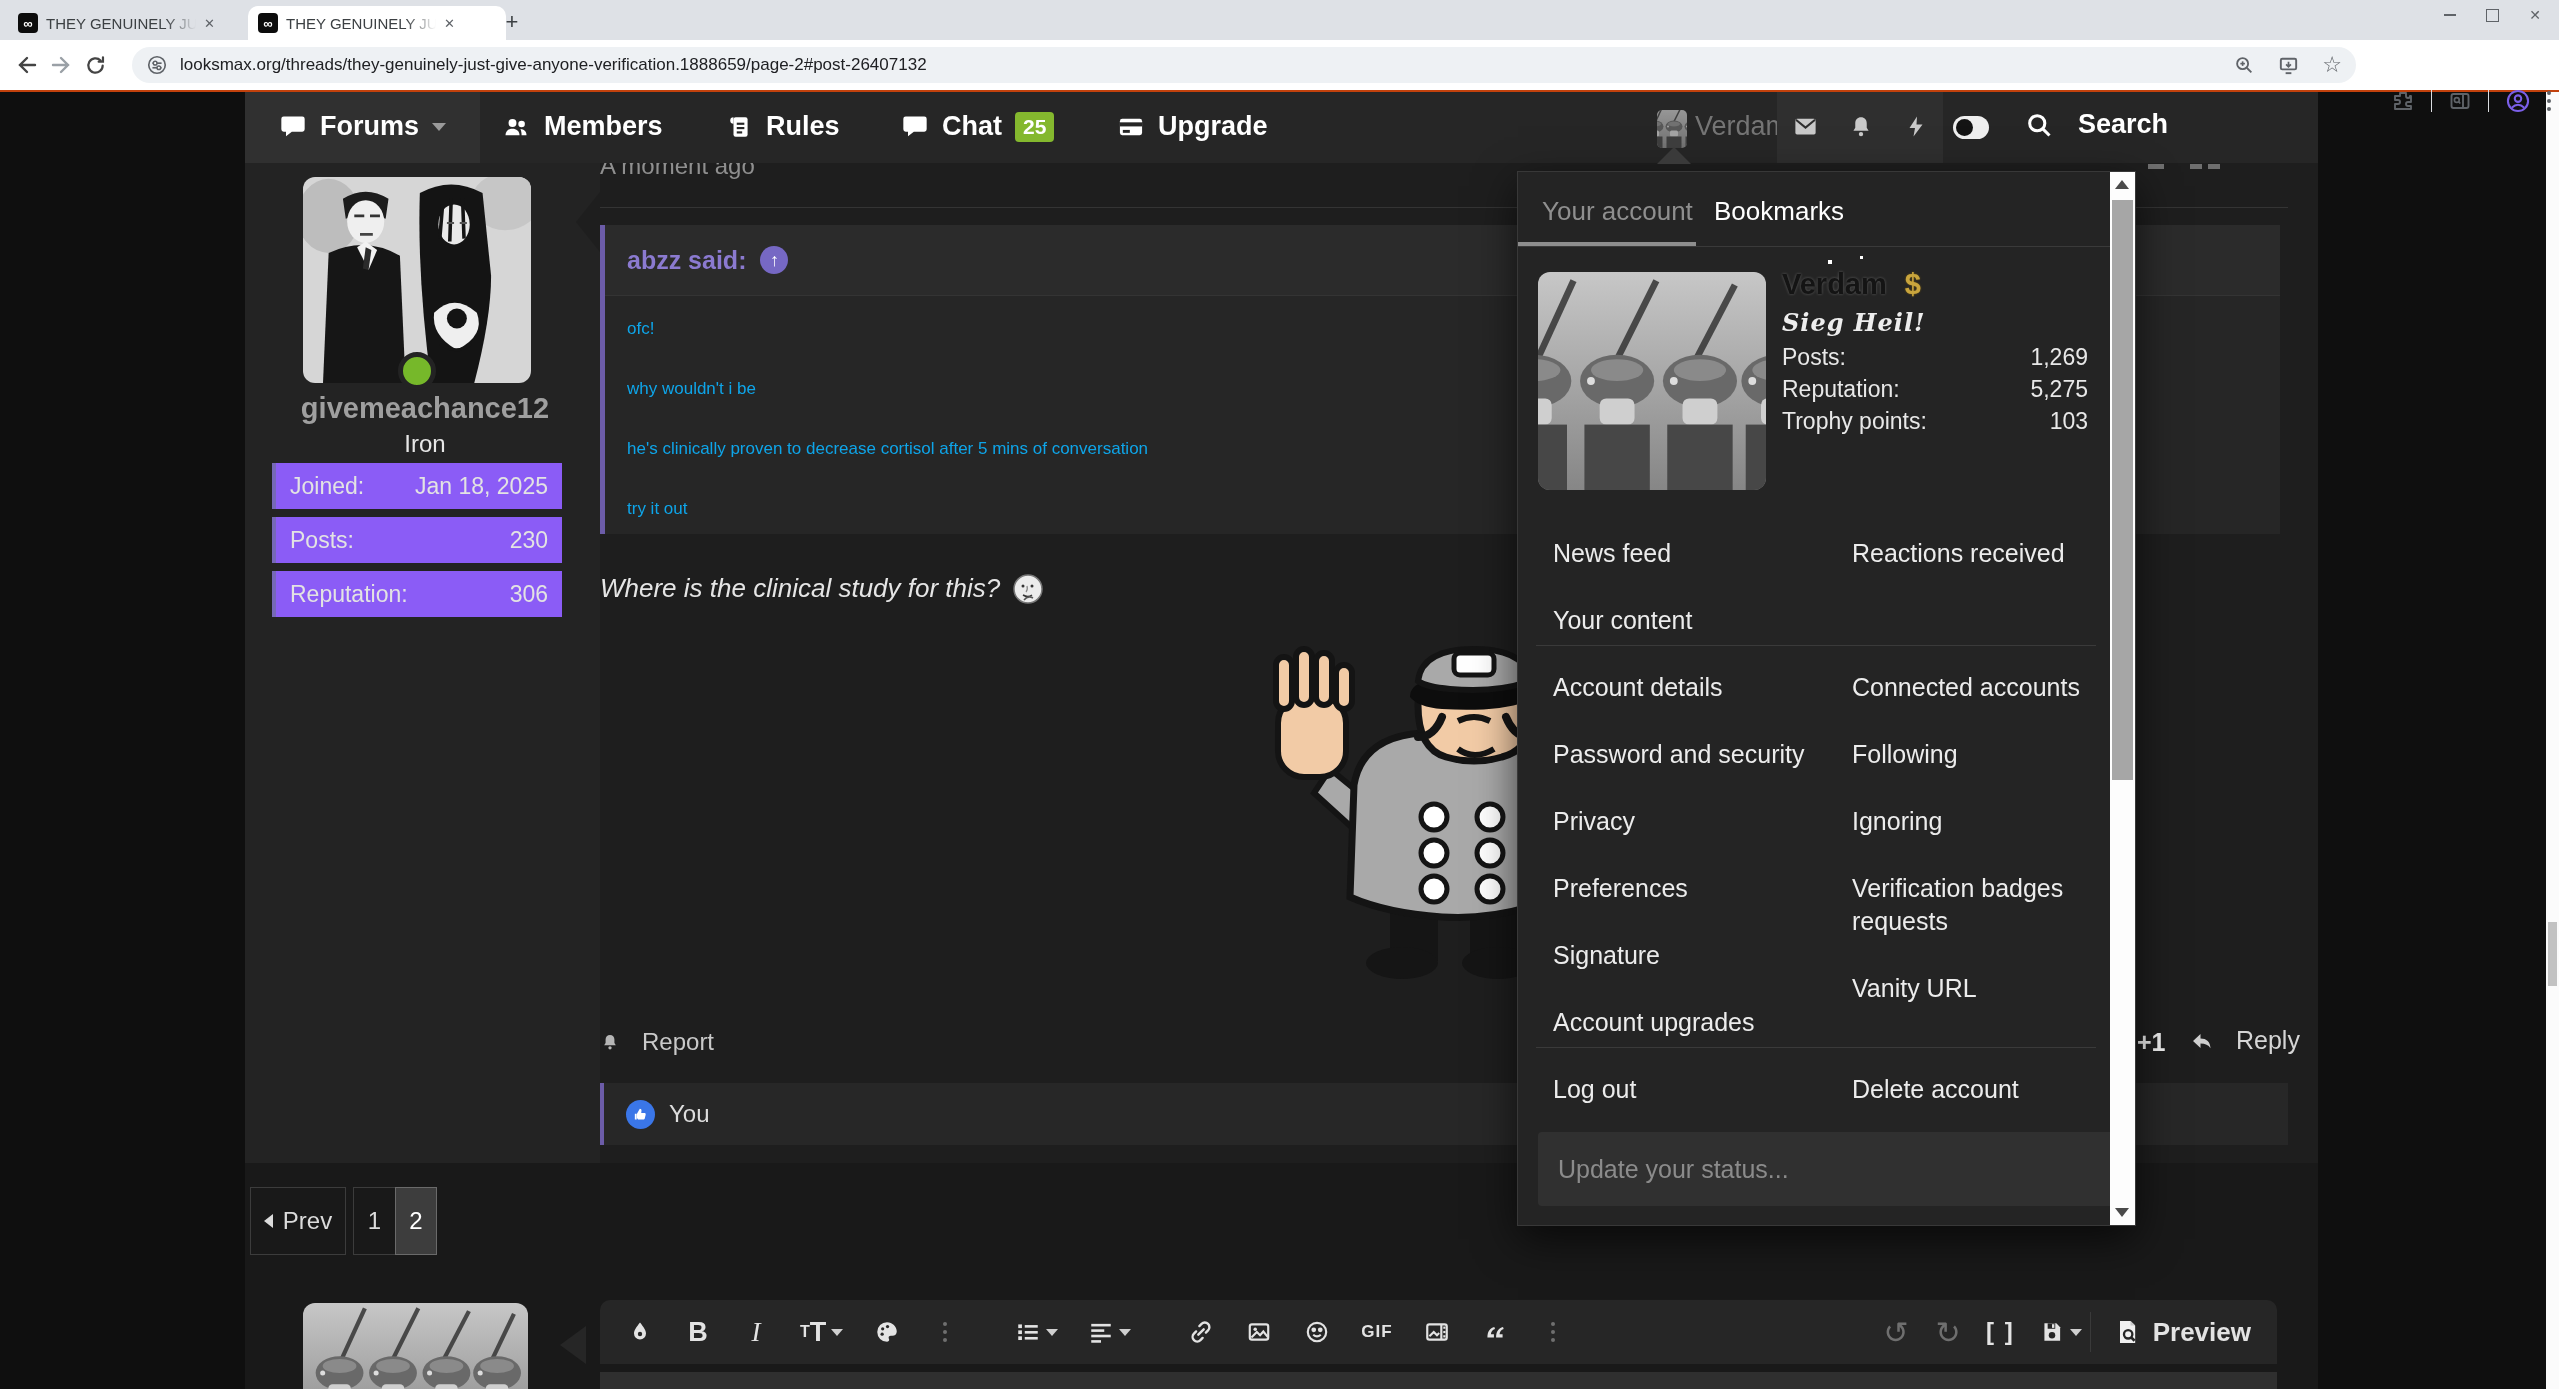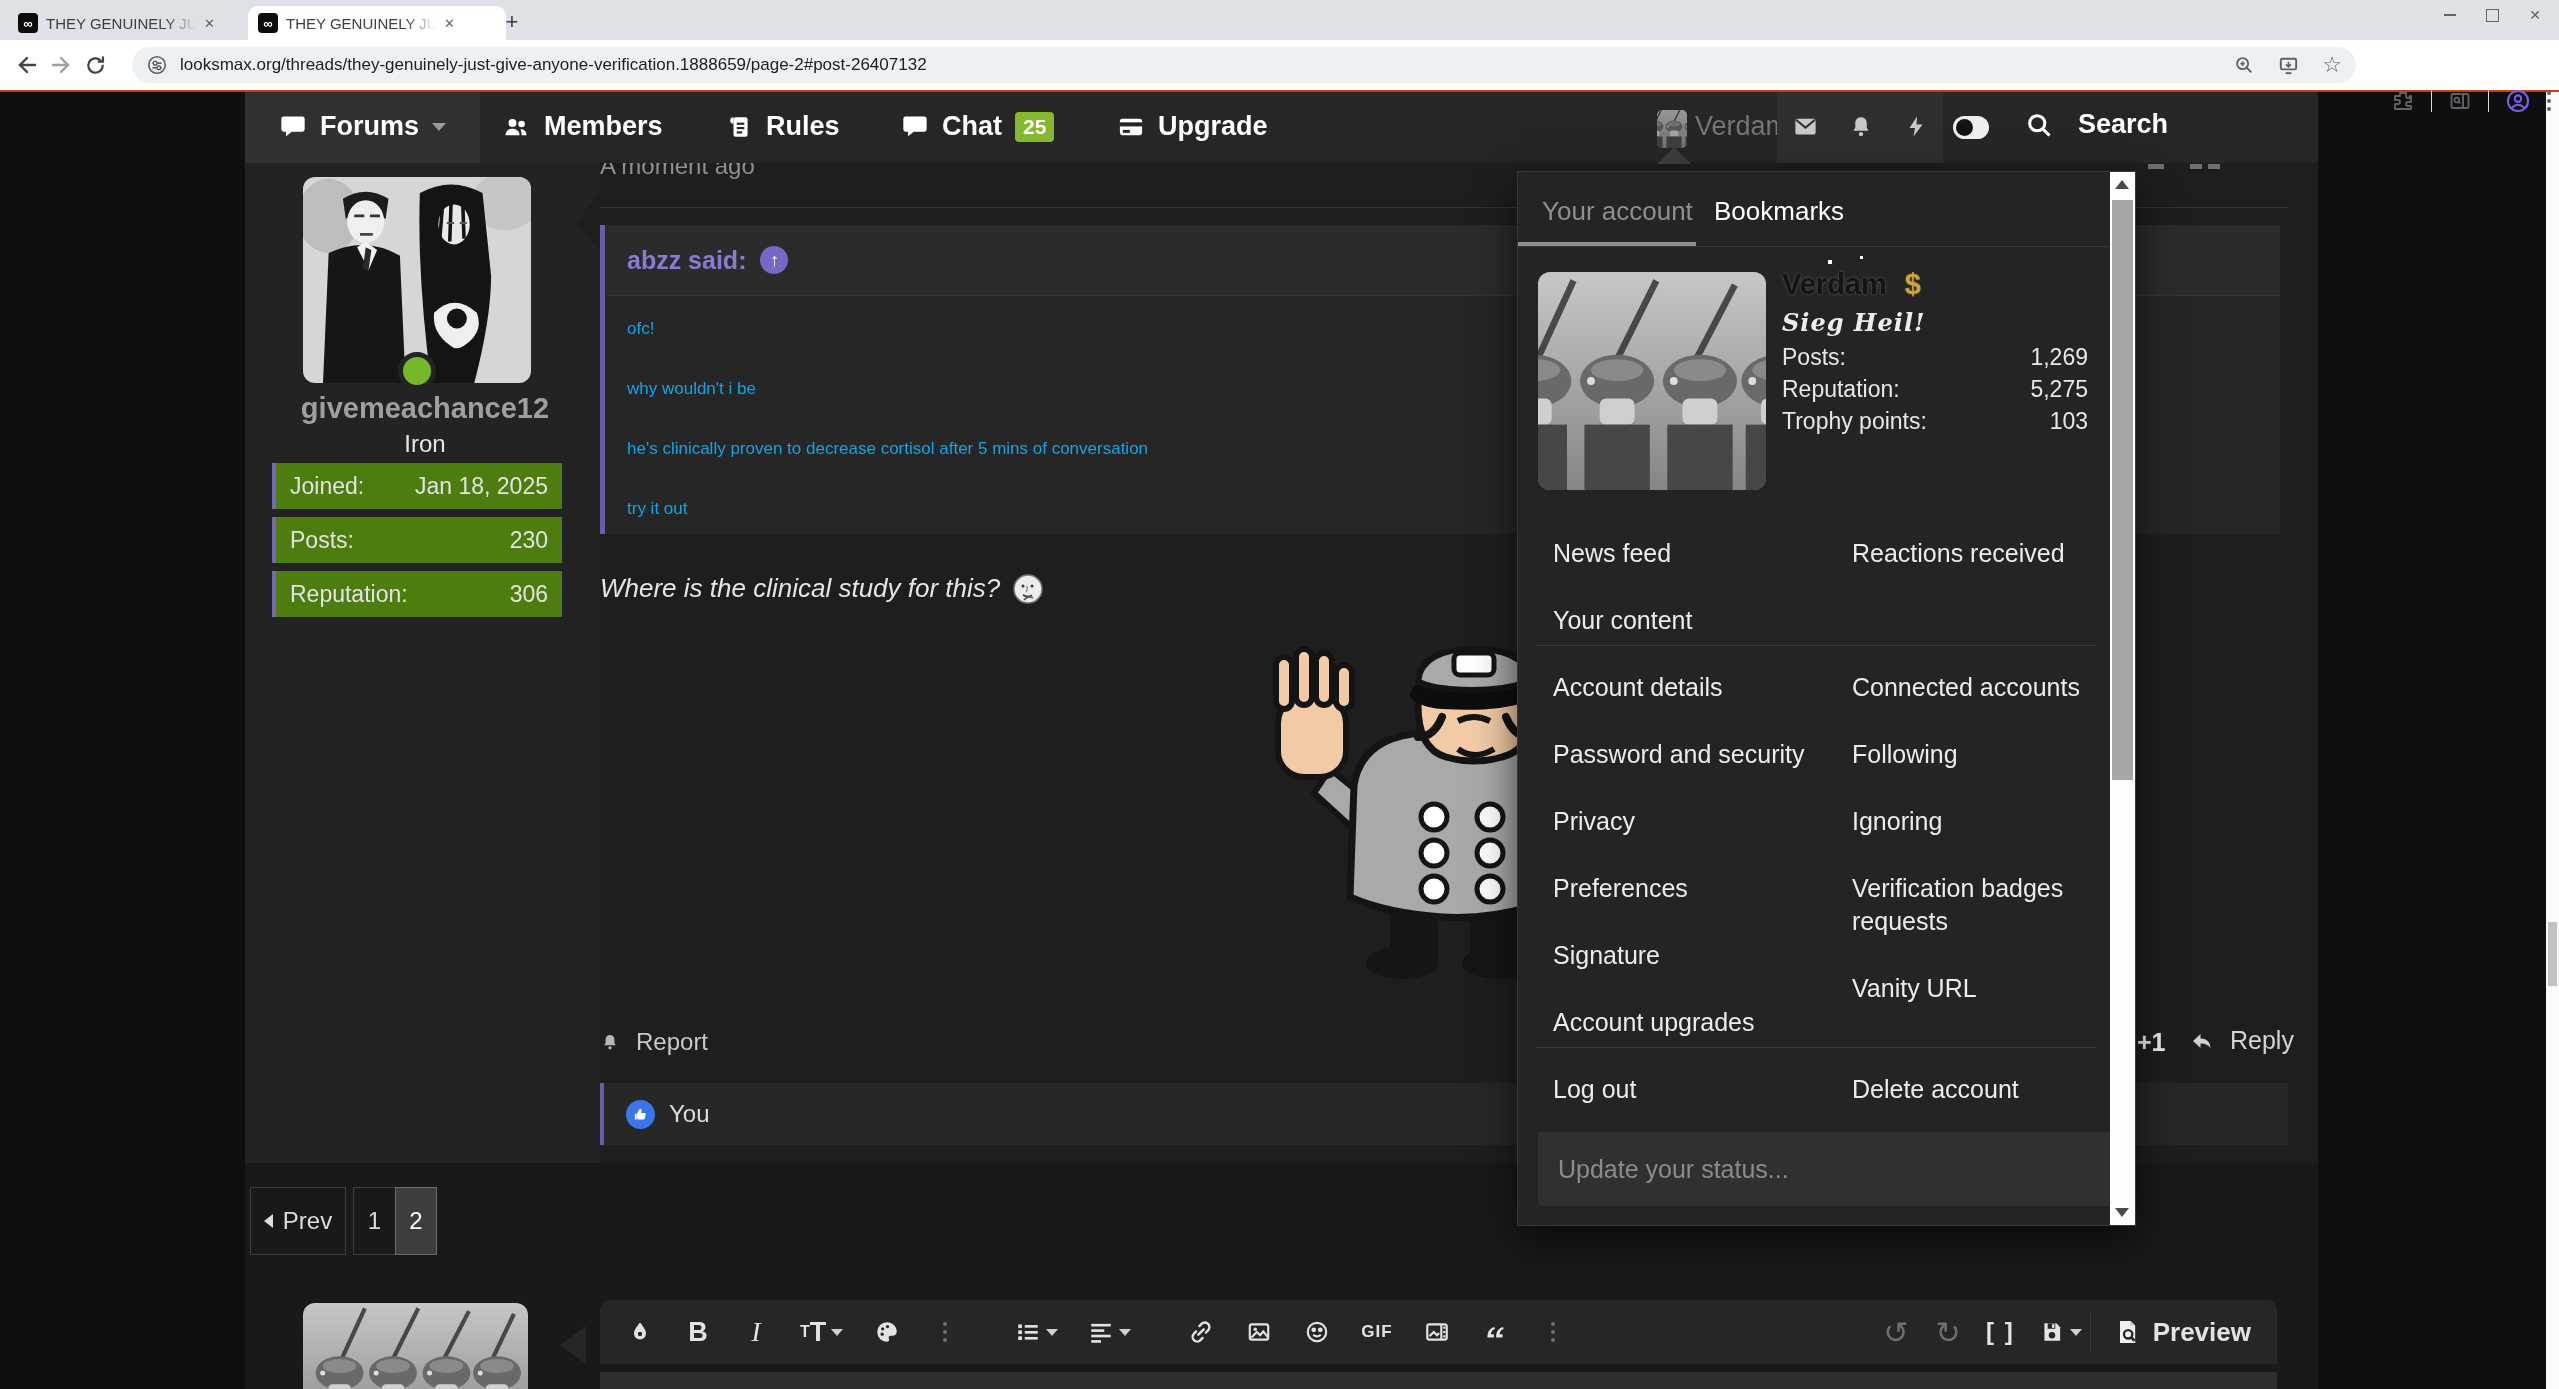--- a/index.html
+++ b/index.html
@@ -41,33 +41,33 @@
     border-top:8px solid currentColor;}
   .chatbadge{background:#84b82e;color:#fff;font-size:21px;font-weight:700;border-radius:4px;padding:3px 8px;}
   .navgroup{position:absolute;left:1532px;top:0;width:166px;height:73px;background:#2f2f2f;display:flex;
     align-items:center;justify-content:space-around;}
   .toggle{position:absolute;left:1708px;top:26px;width:36px;height:23px;background:#efefef;border-radius:12px;}
   .toggle .knob{position:absolute;left:3px;top:3px;width:17px;height:17px;border-radius:50%;background:#141414;}
   
   .side-cell{position:absolute;left:245px;top:163px;width:355px;height:1000px;background:#232323;}
   .post-cell{position:absolute;left:600px;top:163px;width:1718px;height:1000px;background:#1e1e1e;}
   .avatar-frame{border-radius:12px;overflow:hidden;}
-  .stat-row{position:absolute;left:272px;width:290px;height:46px;background:#4d7c0f;border-left:4px solid #7668b8;
+  .stat-row{position:absolute;left:272px;width:290px;height:46px;background:#8b5cf6;border-left:4px solid #7668b8;
     display:flex;align-items:center;justify-content:space-between;padding:0 14px;box-sizing:border-box;
     color:#e3e3e3;font-size:23px;}
   .quote{position:absolute;left:600px;top:225px;width:1680px;border-left:5px solid #6c5ca8;background:#262626;box-sizing:border-box;}
   .quote-head{height:70px;background:#2b2b2b;display:flex;align-items:center;gap:14px;padding-left:22px;
     border-bottom:1px solid #343434;}
   .quote-head .qa{color:#8b7ad0;font-size:25px;font-weight:600;}
   .qarrow{width:28px;height:28px;border-radius:50%;background:#7668c4;color:#fff;display:flex;align-items:center;
     justify-content:center;font-size:18px;font-weight:bold;}
   .quote-body{padding:23px 22px 15px 22px;}
   .qline{font-size:17px;color:#0ea5e9;margin-bottom:40px;}
   .qline:last-child{margin-bottom:0;}
-  .footlink{display:flex;align-items:center;gap:16px;color:#c9c9c9;font-size:24px;}
+  .footlink{display:flex;align-items:center;gap:22px;color:#c9c9c9;font-size:24px;}
   .reaction-bar{position:absolute;left:600px;top:1083px;width:1688px;height:62px;background:#272727;
     border-left:4px solid #6c5ca8;display:flex;align-items:center;gap:14px;padding-left:22px;box-sizing:border-box;}
   .thumb-circle{width:29px;height:29px;border-radius:50%;background:#3a76e8;display:flex;align-items:center;justify-content:center;}
   
   .pgbtn{position:absolute;top:1187px;height:68px;border:1px solid #3c3c3c;display:flex;align-items:center;
     justify-content:center;color:#dcdcdc;font-size:24px;box-sizing:border-box;}
   .tri-left{display:inline-block;width:0;height:0;border-top:7px solid transparent;border-bottom:7px solid transparent;
     border-right:9px solid currentColor;margin-right:10px;}
   
   .toolbar{position:absolute;left:600px;top:1300px;width:1677px;height:64px;background:#262626;

